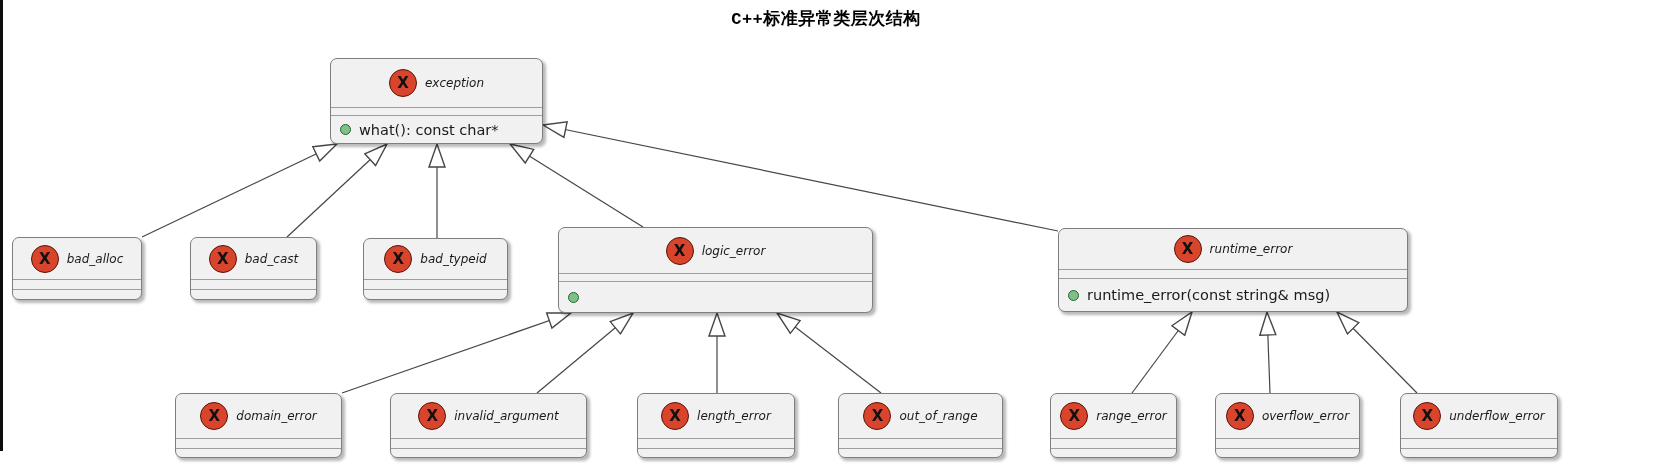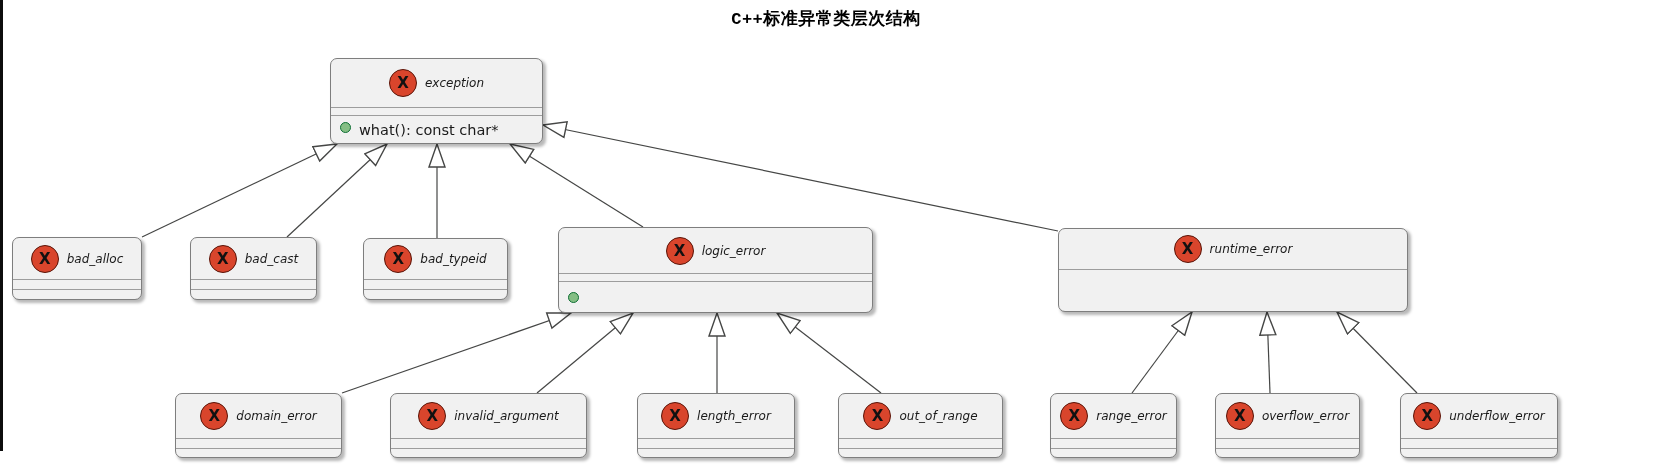--- a/index.html
+++ b/index.html
@@ -29,21 +29,21 @@
   .spot{
     flex:none;width:28px;height:28px;border-radius:50%;
     background:#d9452c;border:1.5px solid #591408;box-sizing:border-box;
     display:flex;align-items:center;justify-content:center;
     font-weight:bold;font-size:15px;color:#111;
     font-family:"DejaVu Sans","Liberation Sans",sans-serif;
   }
   .uml-fields{flex:none;border-top:1px solid #9d9d9d;box-sizing:border-box;}
   .uml-methods{flex:auto;border-top:1px solid #9d9d9d;box-sizing:border-box;
     display:flex;flex-direction:column;justify-content:center;}
-  .method-row{display:flex;gap:8px;padding-left:9px;}
+  .method-row{display:flex;align-items:center;gap:8px;padding-left:9px;}
   .method-dot{
     flex:none;width:9px;height:9px;border-radius:50%;
     background:#84be84;border:1.5px solid #0e6f34;box-sizing:content-box;
   }
   .method-text{font-size:14.5px;white-space:nowrap;color:#1a1a1a;}
 </style>
 </head>
 <body>
 
 <div id="canvas">
@@ -116,20 +116,26 @@
           <div class="method-dot"></div>
         </div>
       </div>
     </div>
     <div class="uml-class" style="left: 1058px; top: 228px; width: 350px; height: 84px;">
       <div class="uml-header" style="height: 40px;">
         <div class="spot">X</div>
         <div class="cls-name">runtime_error</div>
       </div>
       <div class="uml-fields" style="height: 9px;"></div>
+      <div class="uml-methods">
+        <div class="method-row">
+          <div class="method-dot"></div>
+          <div class="method-text">runtime_error(const string&amp; msg)</div>
+        </div>
+      </div>
     </div>
     <div class="uml-class" style="left: 175px; top: 393px; width: 167px; height: 65px;">
       <div class="uml-header" style="height: 44px;">
         <div class="spot">X</div>
         <div class="cls-name">domain_error</div>
       </div>
       <div class="uml-fields" style="height: 10px;"></div>
       <div class="uml-methods"></div>
     </div>
     <div class="uml-class" style="left: 390px; top: 393px; width: 197px; height: 65px;">

